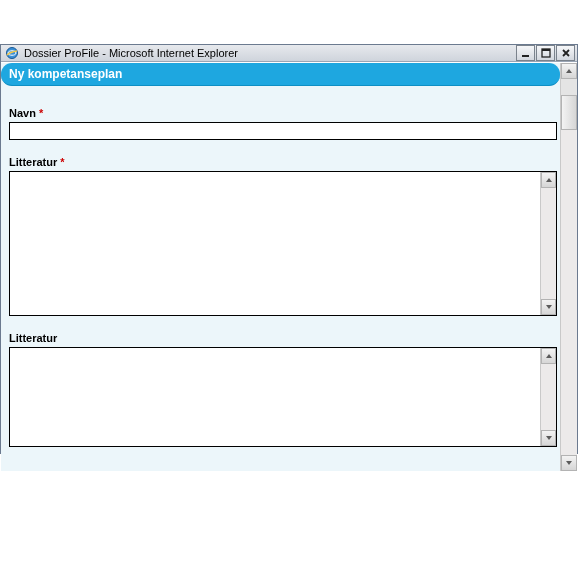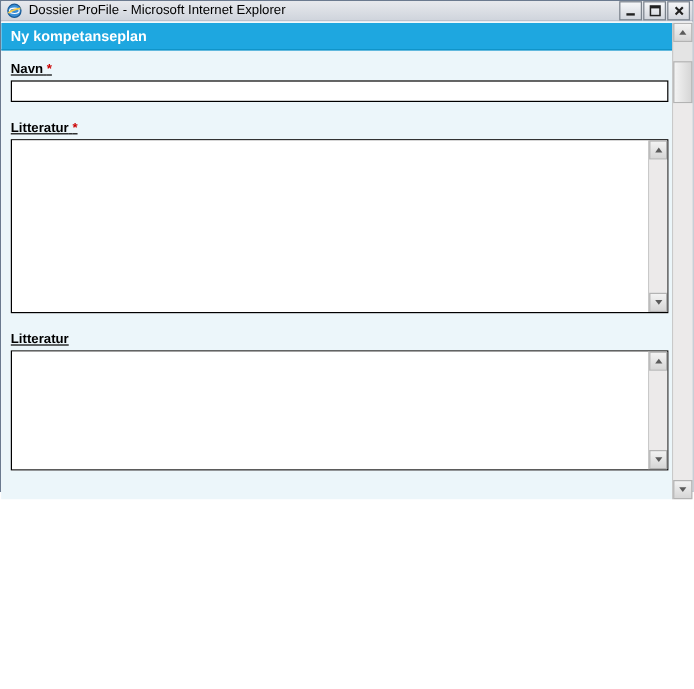--- a/index.html
+++ b/index.html
@@ -1,30 +1,30 @@
 <!DOCTYPE html>
 <html><head>
 <meta charset="utf-8">
 <style>
 * { box-sizing: border-box; margin: 0; padding: 0; }
 html, body { width: 578px; height: 574px; overflow: hidden; font-family: Tahoma, Arial, sans-serif; font-size: 11px; background: #fff; }
 
-.window { width: 578px; height: 410px; border: 1px solid #6b7a8f; background: #fff; display: flex; flex-direction: column; }
+.window { width: 578px; height: 410px; border: 1px solid #6b7a8f; background: #fff; display: flex; flex-direction: column; margin-top: 44px; }
 
 .titlebar { height: 22px; background: linear-gradient(to bottom, #e7e9ed, #cfd4dc); display: flex; align-items: center; padding: 0 2px 0 4px; border-bottom: 1px solid #9aa5b5; }
 .titlebar .ie-icon { width: 14px; height: 14px; margin-right: 5px; display: flex; align-items: center; justify-content: center; }
 .titlebar .title { flex: 1; color: #000; font-size: 11px; }
 .win-btns { display: flex; gap: 1px; }
 .win-btn { width: 19px; height: 16px; border: 1px solid #7a828c; background: linear-gradient(to bottom, #f6f7f9, #d3d7de); display: flex; align-items: center; justify-content: center; font-family: Arial, sans-serif; font-size: 10px; font-weight: bold; color: #2a2a2a; cursor: default; }
 .win-btn svg { display: block; }
 
 .client { flex: 1; display: flex; background: #fff; border-top: 1px solid #fff; }
 .content { flex: 1; background: #ecf6fa; overflow: hidden; }
-.page-header { background: #1ea7e0; color: #fff; font-weight: bold; font-size: 12px; padding: 4px 8px; border-bottom: 1px solid #0e8fc4; }
-.form-body { padding: 10px 8px 8px 8px; text-decoration: underline; }
+.page-header { background: #1ea7e0; color: #fff; font-weight: bold; font-size: 12px; padding: 4px 8px; border-bottom: 1px solid #0e8fc4; border-radius: 11px; }
+.form-body { padding: 21px 8px 8px 8px; }
 
 .field { margin-bottom: 16px; }
 .field-label { font-weight: bold; color: #000; font-size: 11px; margin-bottom: 3px; }
 .req { color: #c00; }
 
 .text-input { width: 548px; height: 18px; border: 1px solid #000; background: #fff; padding: 1px 3px; font-family: Tahoma, Arial, sans-serif; font-size: 11px; }
 
 .ta-wrap { width: 548px; border: 1px solid #000; background: #fff; display: flex; }
 .ta-wrap textarea { flex: 1; border: none; resize: none; font-family: Tahoma, Arial, sans-serif; font-size: 11px; padding: 2px 3px; outline: none; background: #fff; }
 .ta-scroll { width: 16px; background: #e4e4e4; border-left: 1px solid #c9c9c9; display: flex; flex-direction: column; justify-content: space-between; }

